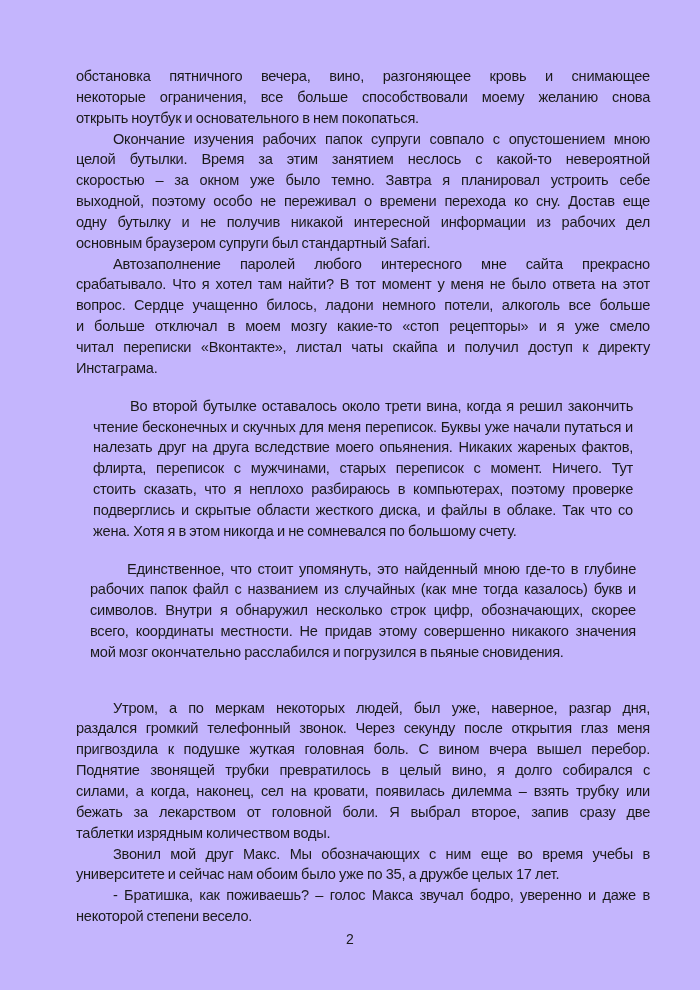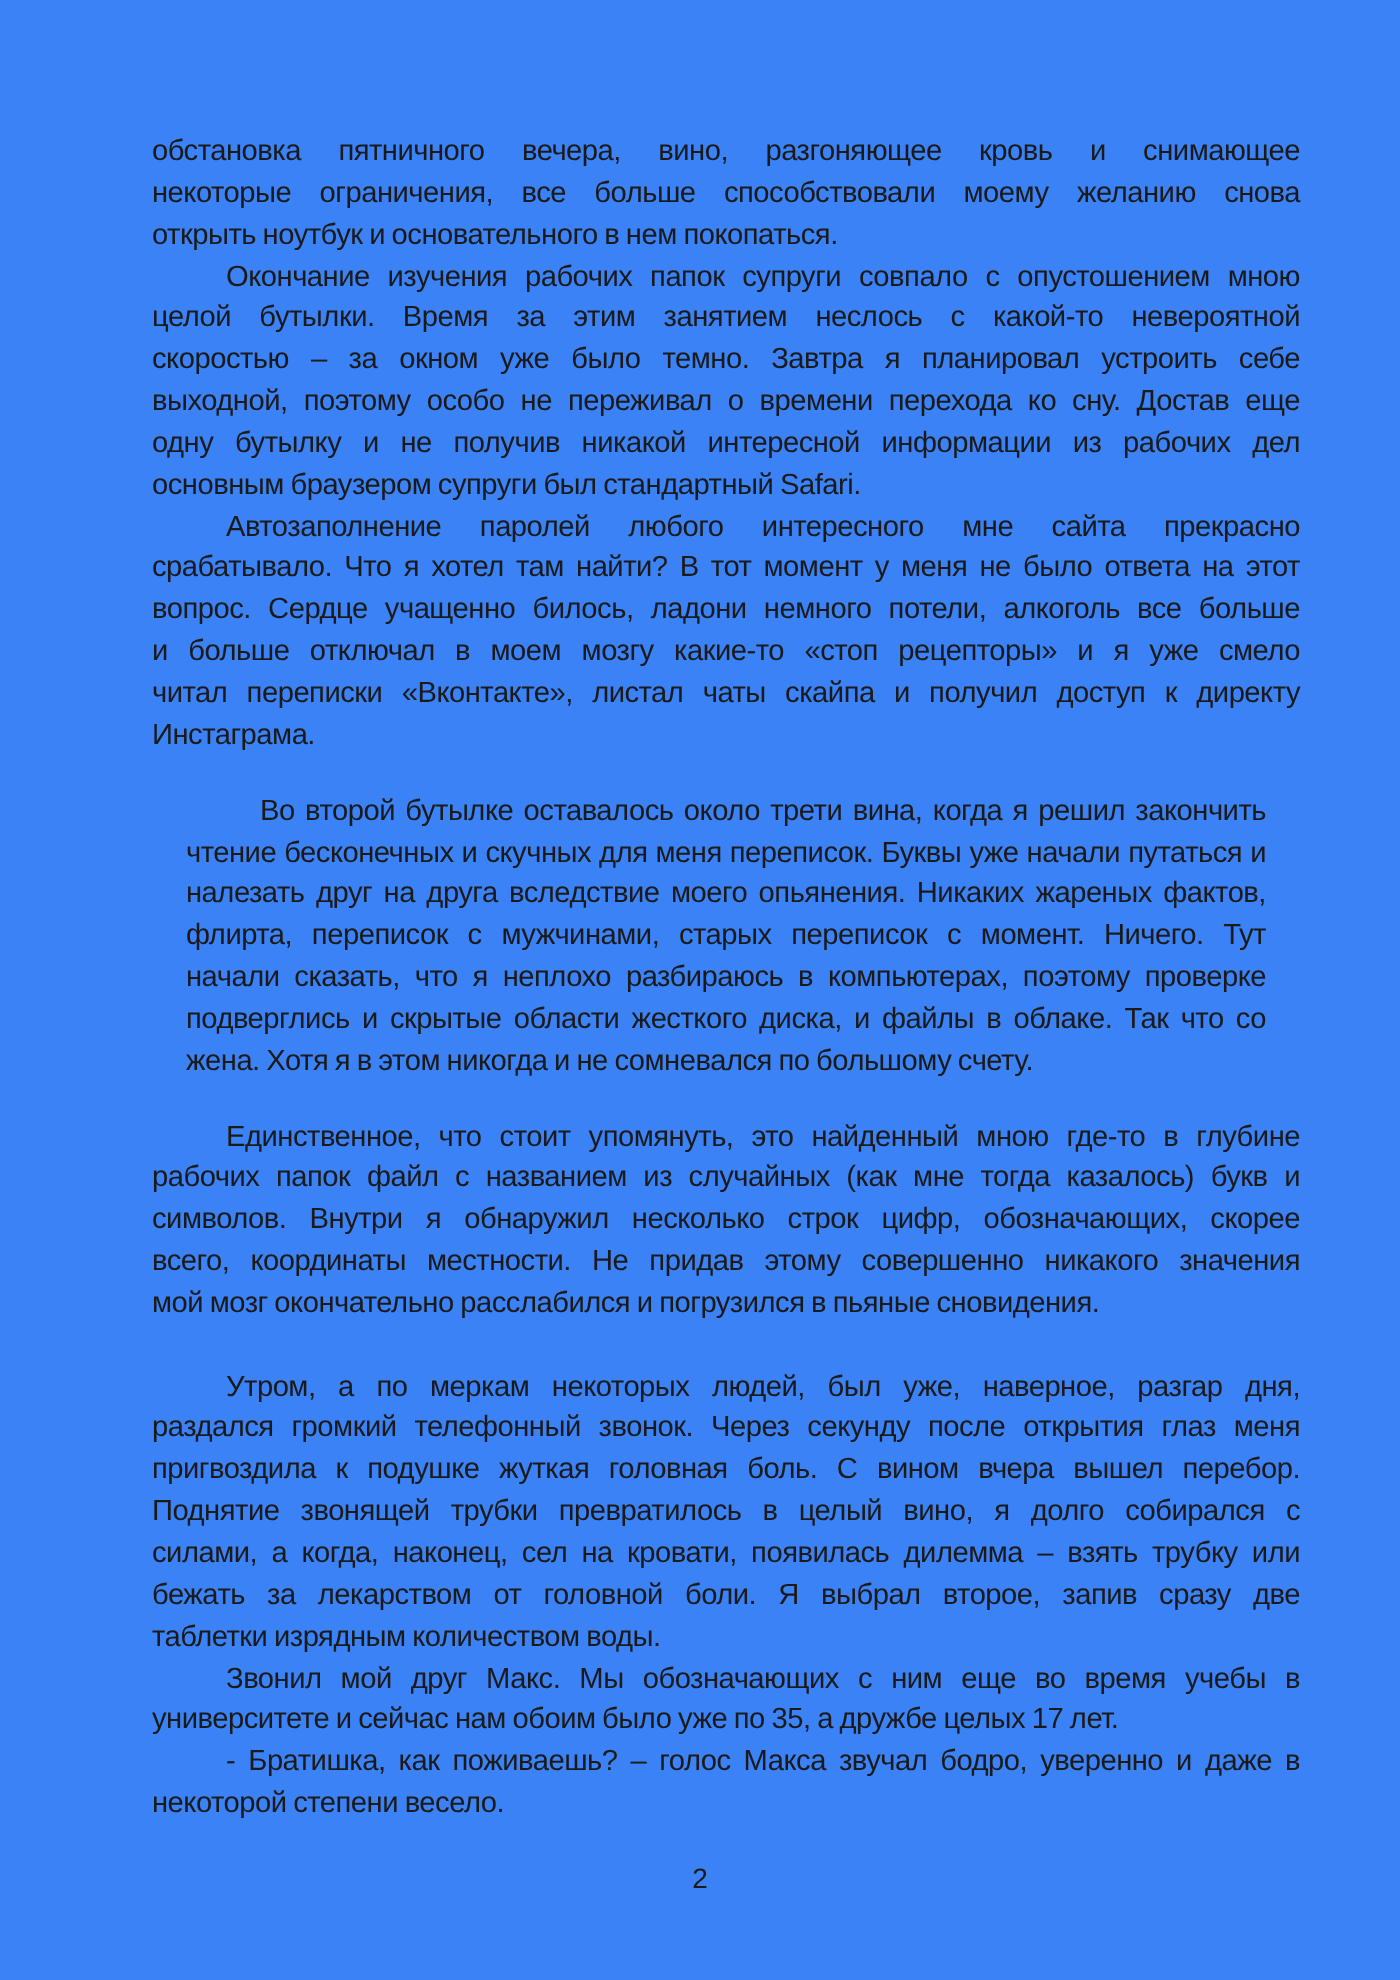--- a/index.html
+++ b/index.html
@@ -1,17 +1,17 @@
 <!DOCTYPE html>
 <html><head>
 <meta charset="utf-8">
 <style>
   html, body { margin: 0; padding: 0; background: #ffffff; }
   body { width: 700px; height: 990px; position: relative; overflow: hidden; }
-  .page { position: absolute; left: 0; top: 0; width: 700px; height: 990px; background: #3b82f6; }
+  .page { position: absolute; left: 0; top: 0; width: 700px; height: 990px; background: #c4b5fd; }
   .text-block {
     position: absolute; left: 76px; top: 66px; width: 574px;
     font-family: "Liberation Sans", "DejaVu Sans", sans-serif;
     font-size: 14.6px; color: #1a1a1a; letter-spacing: -0.25px; word-spacing: -0.5px;
   }
   .line {
     display: block; height: 20.85px; line-height: 20.85px;
     white-space: nowrap; overflow: visible;
     text-align: justify; text-align-last: justify;
   }
@@ -51,26 +51,26 @@
       <span class="line">и больше отключал в моем мозгу какие-то «стоп рецепторы» и я уже смело</span>
       <span class="line">читал переписки «Вконтакте», листал чаты скайпа и получил доступ к директу</span>
       <span class="line last">Инстаграма.</span>
     </p>
 
     <p style="margin:17px">
       <span class="line indent">Во второй бутылке оставалось около трети вина, когда я решил закончить</span>
       <span class="line">чтение бесконечных и скучных для меня переписок. Буквы уже начали путаться и</span>
       <span class="line">налезать друг на друга вследствие моего опьянения. Никаких жареных фактов,</span>
       <span class="line">флирта, переписок с мужчинами, старых переписок с момент. Ничего. Тут</span>
-      <span class="line">начали сказать, что я неплохо разбираюсь в компьютерах, поэтому проверке</span>
+      <span class="line">стоить сказать, что я неплохо разбираюсь в компьютерах, поэтому проверке</span>
       <span class="line">подверглись и скрытые области жесткого диска, и файлы в облаке. Так что со</span>
       <span class="line last">жена. Хотя я в этом никогда и не сомневался по большому счету.</span>
     </p>
 
-    <p style="margin:0">
+    <p style="margin:14px">
       <span class="line indent">Единственное, что стоит упомянуть, это найденный мною где-то в глубине</span>
       <span class="line">рабочих папок файл с названием из случайных (как мне тогда казалось) букв и</span>
       <span class="line">символов. Внутри я обнаружил несколько строк цифр, обозначающих, скорее</span>
       <span class="line">всего, координаты местности. Не придав этому совершенно никакого значения</span>
       <span class="line last">мой мозг окончательно расслабился и погрузился в пьяные сновидения.</span>
     </p>
 
     <span class="blank"></span>
 
     <p style="margin:0">

